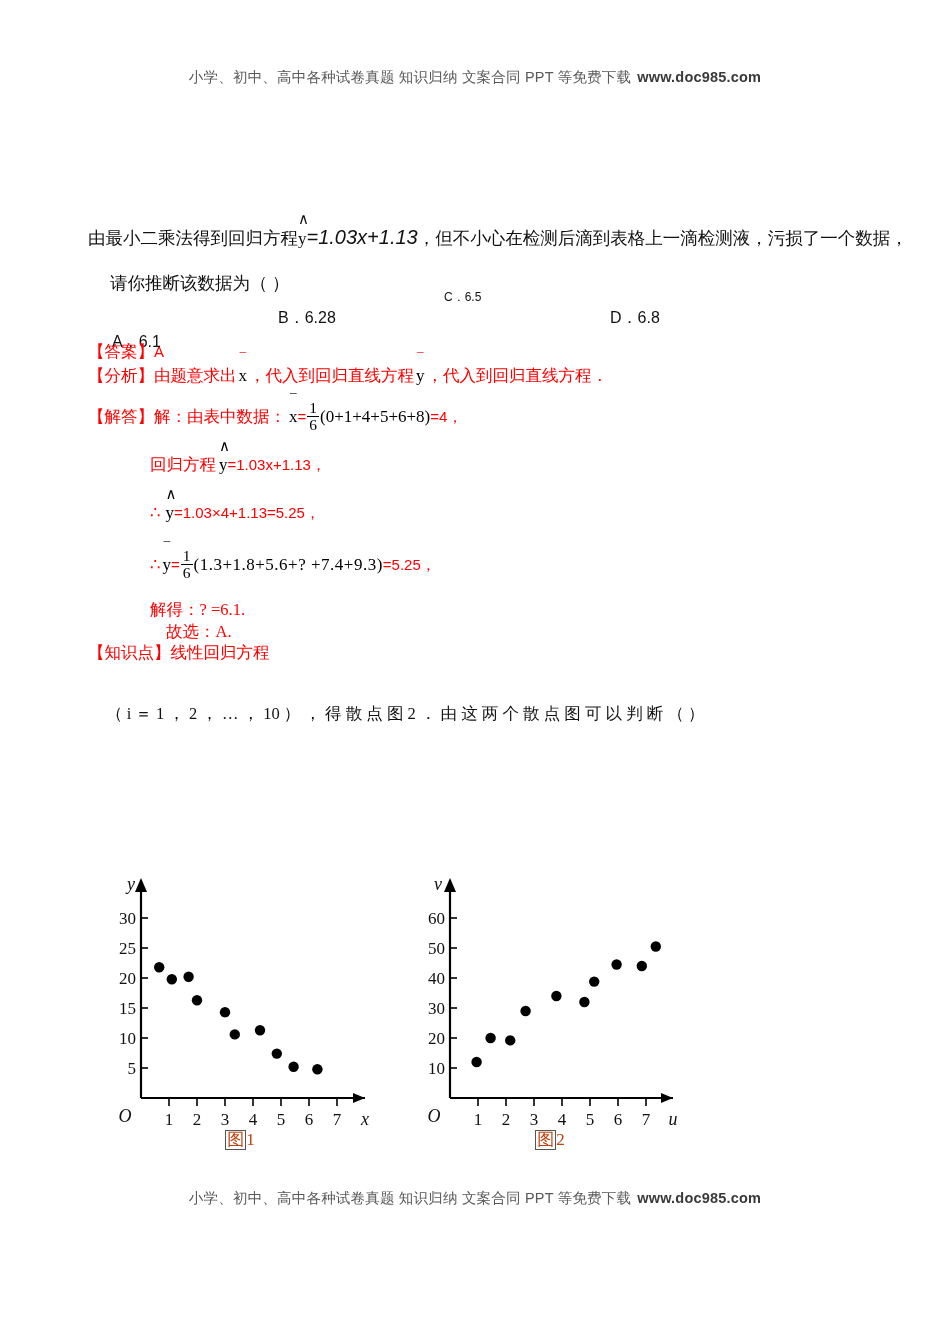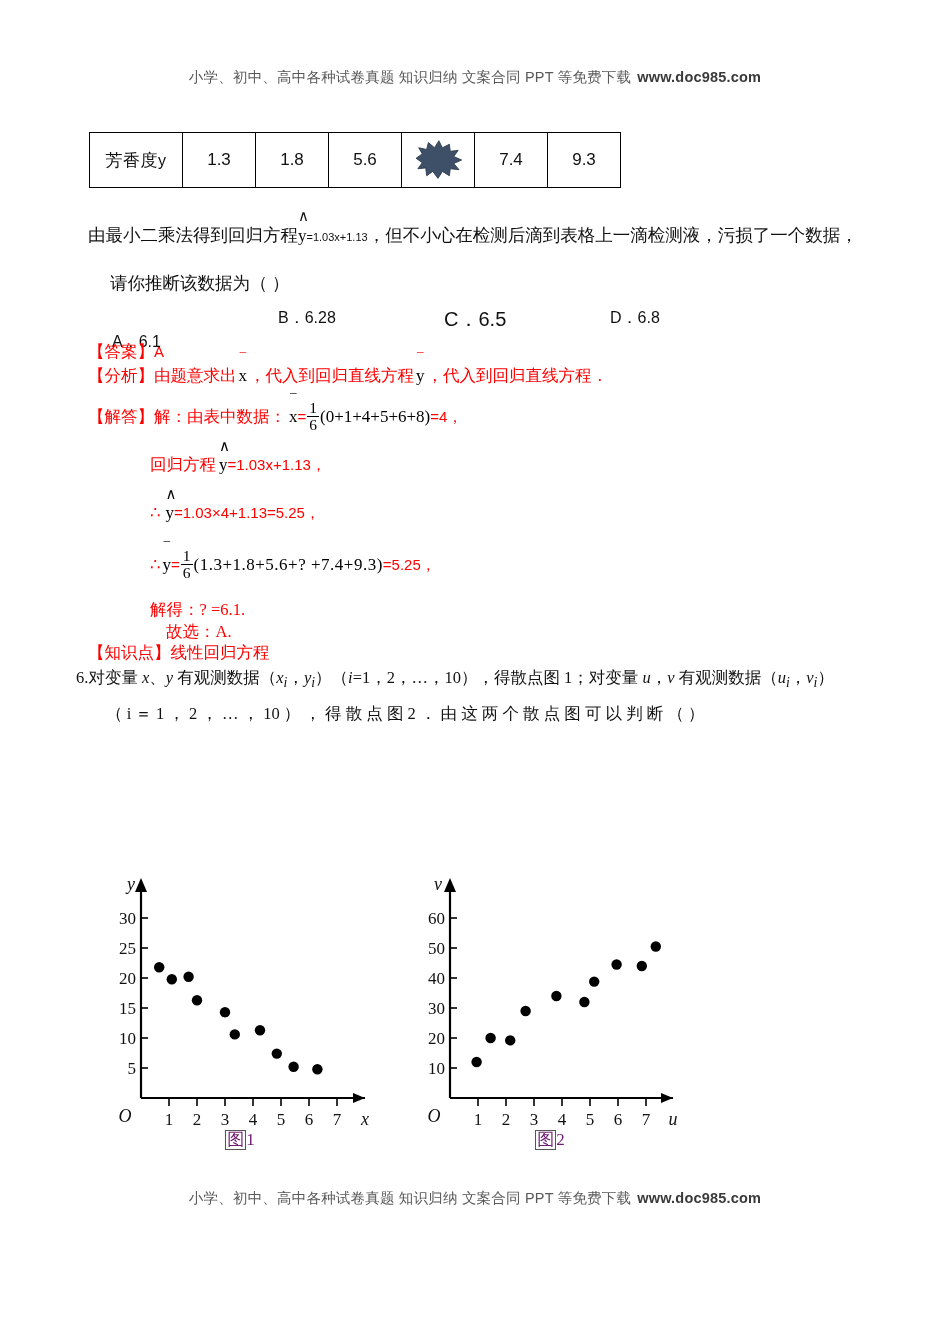--- a/index.html
+++ b/index.html
@@ -133,74 +133,53 @@
 
   
   .chart {
     position: absolute;
   }
   .chart-caption {
     position: absolute;
     text-align: center;
     font-size: 17px;
     font-family: "Liberation Serif", "DejaVu Serif", serif;
-    color: #701a75;
+    color: #c2410c;
     width: 120px;
   }
   .cap-box {
     display: inline-block;
     border: 1px solid #555;
     padding: 0 1px;
     line-height: 1.05;
   }
 </style>
 </head>
 <body>
 
 <div class="page">
 
   <div class="promo promo-top">
     <span>小学、初中、高中各种试卷真题 知识归纳 文案合同 PPT 等免费下载</span><span class="url">www.doc985.com</span>
   </div>
 
-  <div class="tbl-wrap">
-    <table class="data-table">
-      <tbody>
-          <tr>
-        <td class="label-cell">
-          <span>芳香度</span><span class="var">y</span>
-        </td>
-        <td class="val-cell">1.3</td>
-        <td class="val-cell">1.8</td>
-        <td class="val-cell">5.6</td>
-        <td class="blot-cell">
-          <svg class="blot" viewBox="0 0 120 96">
-            <polygon points="10,44 24,34 16,20 34,24 38,8 52,20 62,4 70,20 86,12 88,28 106,26 96,40 114,48 96,56 108,70 88,68 86,84 70,74 60,90 48,74 34,84 32,66 14,68 24,54" fill="#3e5068" stroke="#2b3a4d" stroke-width="2" stroke-linejoin="round"></polygon>
-          </svg>
-        </td>
-        <td class="val-cell">7.4</td>
-        <td class="val-cell">9.3</td>
-      </tr>
-    </tbody>
-      </table>
-  </div>
 
   <div class="para" style="left:88px; top:222px;">
-    <span>由最小二乘法得到回归方程</span><span class="acc hatvar"><span class="mark">∧</span><span class="base">y</span></span><span class="sans" style="font-size:11px;">=1.03x+1.13</span><span>，但不小心在检测后滴到表格上一滴检测液，污损了一个数据，</span>
+    <span>由最小二乘法得到回归方程</span><span class="acc hatvar"><span class="mark">∧</span><span class="base">y</span></span><span class="sans" style="font-size:20px;font-style:italic;">=1.03x+1.13</span><span>，但不小心在检测后滴到表格上一滴检测液，污损了一个数据，</span>
   </div>
 
   <div class="para" style="left:110px; top:270px;">请你推断该数据为（      ）</div>
 
   <div class="para sans" style="left:112px; top:306px; font-size:16px;margin-top:24px;">
     <span>A．</span><span>6.1</span>
   </div>
   <div class="para sans" style="left:278px; top:306px; font-size:16px;">
     <span>B．</span><span>6.28</span>
   </div>
-  <div class="para sans" style="left:444px; top:304px; font-size:20px;">
+  <div class="para sans" style="left:444px; top:288px; font-size:12px;">
     <span>C．</span><span>6.5</span>
   </div>
   <div class="para sans" style="left:610px; top:306px; font-size:16px;">
     <span>D．</span><span>6.8</span>
   </div>
 
   <div class="para red" style="left:88px; top:340px; font-size:16.5px;">
     <span>【答案】</span><span class="sans" style="font-size:15px;">A</span>
   </div>
 
@@ -224,23 +203,20 @@
     <span>∴</span><span class="acc barvar" style="margin-left:2px;"><span class="mark blk">‾</span><span class="base blk">y</span></span><span class="sans" style="font-size:15px;">=</span><span class="frac blk"><span class="num">1</span><span class="den">6</span></span><span class="blk" style="font-size:17px; letter-spacing:.5px;">(1.3+1.8+5.6+? +7.4+9.3)</span><span class="sans" style="font-size:15px;">=5.25，</span>
   </div>
 
   <div class="para red" style="left:150px; top:598px; font-size:16.5px;">解得：? =6.1.</div>
   <div class="para red" style="left:166px; top:620px; font-size:16.5px;">故选：A.</div>
 
   <div class="para red" style="left:88px; top:641px; font-size:16.5px;">
     <span>【知识点】</span><span>线性回归方程</span>
   </div>
 
-  <div class="para" style="left:76px; top:666px; font-size:16.5px;">
-    6.对变量 <i>x</i>、<i>y</i> 有观测数据（<i>x<sub>i</sub></i>，<i>y<sub>i</sub></i>）（<i>i</i>=1，2，…，10），得散点图 1；对变量 <i>u</i>，<i>v</i> 有观测数据（<i>u<sub>i</sub></i>，<i>v<sub>i</sub></i>）
-  </div>
   <div class="para" style="left:106px; top:702px; font-size:16.5px;">（ i ＝ 1 ， 2 ， … ， 10 ） ， 得 散 点 图 2 ． 由 这 两 个 散 点 图 可 以 判 断 （        ）</div>
 
   <div class="chart" style="left:103px; top:868px;">
     <svg width="285" height="270" viewBox="0 0 285 270">
 
       <g stroke="#000" stroke-width="2.2" fill="none">
         <line x1="38" y1="230" x2="262" y2="230"></line>
         <line x1="38" y1="230" x2="38" y2="14"></line>
       </g>
       <polygon points="262,230 250,225 250,235" fill="#000"></polygon>

